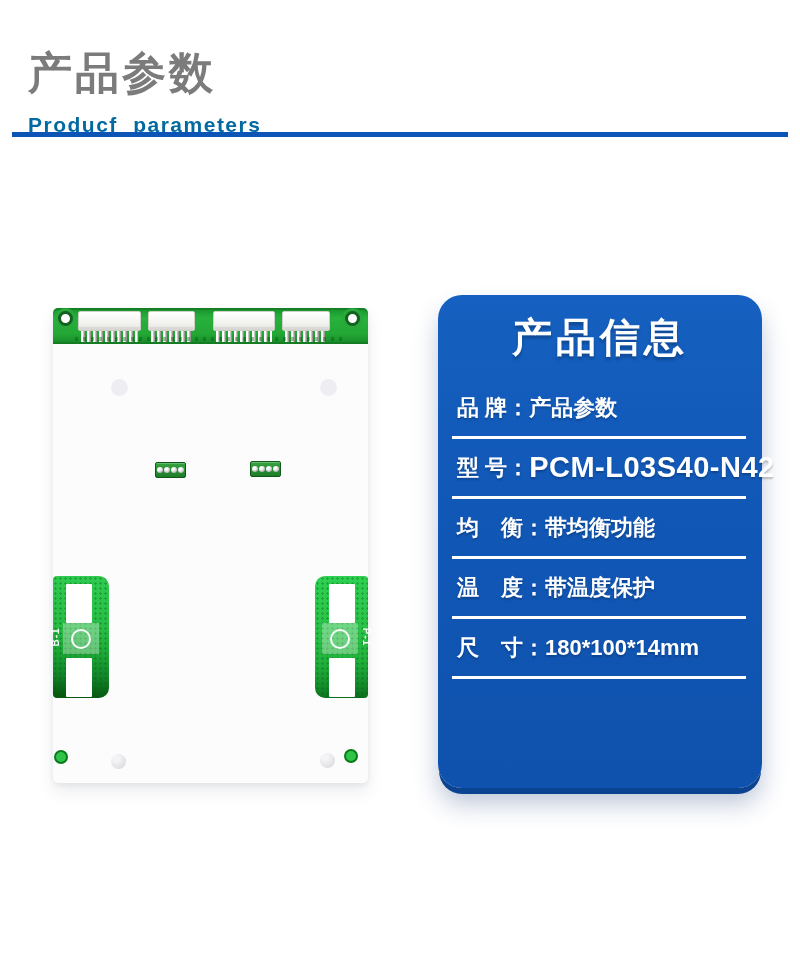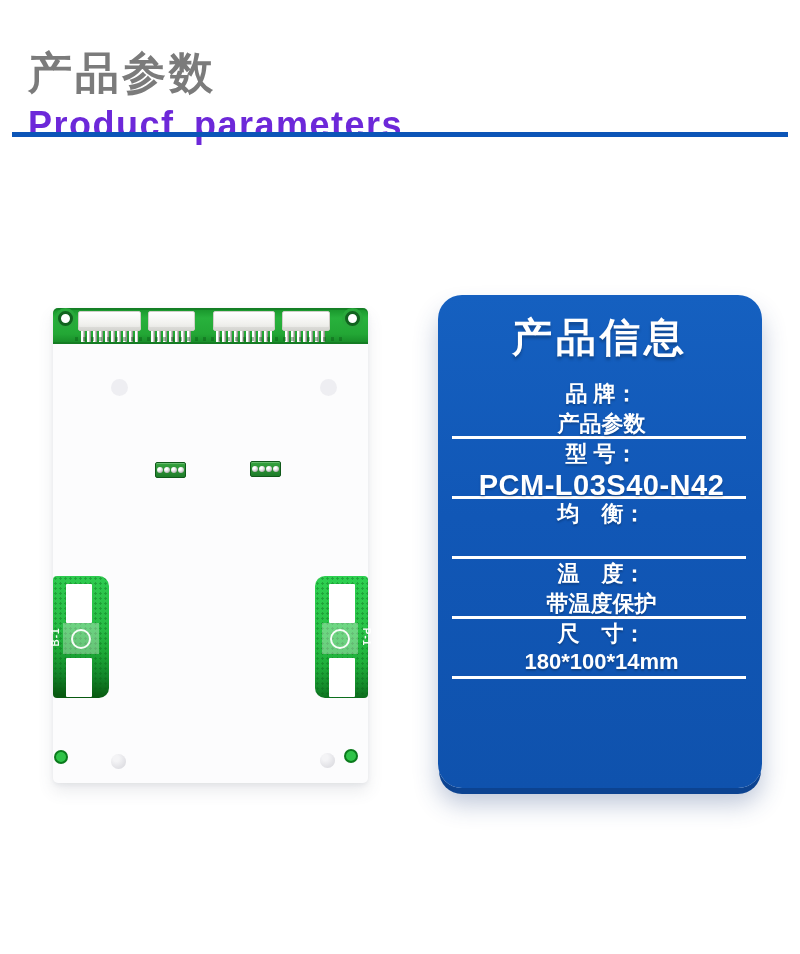--- a/index.html
+++ b/index.html
@@ -3,21 +3,21 @@
 <meta charset="utf-8">
 <style>
   * { margin:0; padding:0; box-sizing:border-box; }
   html,body { background:#ffffff; }
   body { font-family:"Liberation Sans","DejaVu Sans",sans-serif; }
   .page { position:relative; width:800px; height:954px; background:#ffffff; overflow:hidden; }
 
   
   .header { position:absolute; left:28px; top:48px; }
   .page-title { font-size:44px; line-height:50px; font-weight:bold; color:#7b7b7b; letter-spacing:3px; }
-  .page-subtitle { margin-top:12px; font-size:36px; line-height:30px; font-weight:bold; color:#6d28d9;
+  .page-subtitle { margin-top:12px; font-size:21px; line-height:30px; font-weight:bold; color:#0369a1;
                    letter-spacing:1.5px; word-spacing:8px; }
   .header-rule { position:absolute; left:12px; top:132px; width:776px; height:5px; background:#0c55b7; }
 
   
   .pcb { position:absolute; left:53px; top:308px; width:315px; height:475px;
          background:#fcfcfd; border-radius:5px;
          box-shadow:0 8px 16px rgba(80,90,110,.12), 0 2px 4px rgba(80,90,110,.08); }
 
   .pcb-strip { position:absolute; left:0; top:0; right:0; height:36px;
                background:linear-gradient(180deg,#17922a 0%,#28b13c 28%,#23a735 72%,#168826 100%);
@@ -97,21 +97,21 @@
   .card { position:absolute; left:438px; top:295px; width:324px; height:493px;
           background:linear-gradient(180deg,#1560c0 0%,#1157b6 45%,#0f52ad 100%);
           border-radius:24px;
           box-shadow:0 7px 0 -1px #0c4391, 0 16px 24px rgba(40,70,130,.30); }
   .card-title { height:84px; display:flex; align-items:center; justify-content:center;
           color:#ffffff; font-size:40px; font-weight:bold; letter-spacing:4px;
           text-shadow:0 3px 3px rgba(0,0,0,.25); }
   .card-rows { margin:0 16px 0 14px; }
   .card-row { height:60px; display:flex; align-items:center; padding-left:5px;
           border-bottom:3px solid #ffffff; color:#ffffff; font-weight:bold; font-size:22px;
-          text-shadow:0 2px 2px rgba(0,0,0,.22); white-space:nowrap;flex-direction:column; }
+          text-shadow:0 2px 2px rgba(0,0,0,.22); white-space:nowrap; }
   .row-label { flex:0 0 auto; }
   .row-value { flex:0 0 auto; }
   .card-row.row-model .row-value { font-size:29px; letter-spacing:.5px; }
 </style>
 </head>
 <body>
 
 <div class="page">
 
   <header class="header">
@@ -176,20 +176,21 @@
       <div class="card-row">
         <span class="row-label">品 牌：</span>
         <span class="row-value">产品参数</span>
       </div>
       <div class="card-row row-model">
         <span class="row-label">型 号：</span>
         <span class="row-value">PCM-L03S40-N42</span>
       </div>
       <div class="card-row">
         <span class="row-label">均　衡：</span>
+        <span class="row-value">带均衡功能</span>
       </div>
       <div class="card-row">
         <span class="row-label">温　度：</span>
         <span class="row-value">带温度保护</span>
       </div>
       <div class="card-row">
         <span class="row-label">尺　寸：</span>
         <span class="row-value">180*100*14mm</span>
       </div>
     </div>

